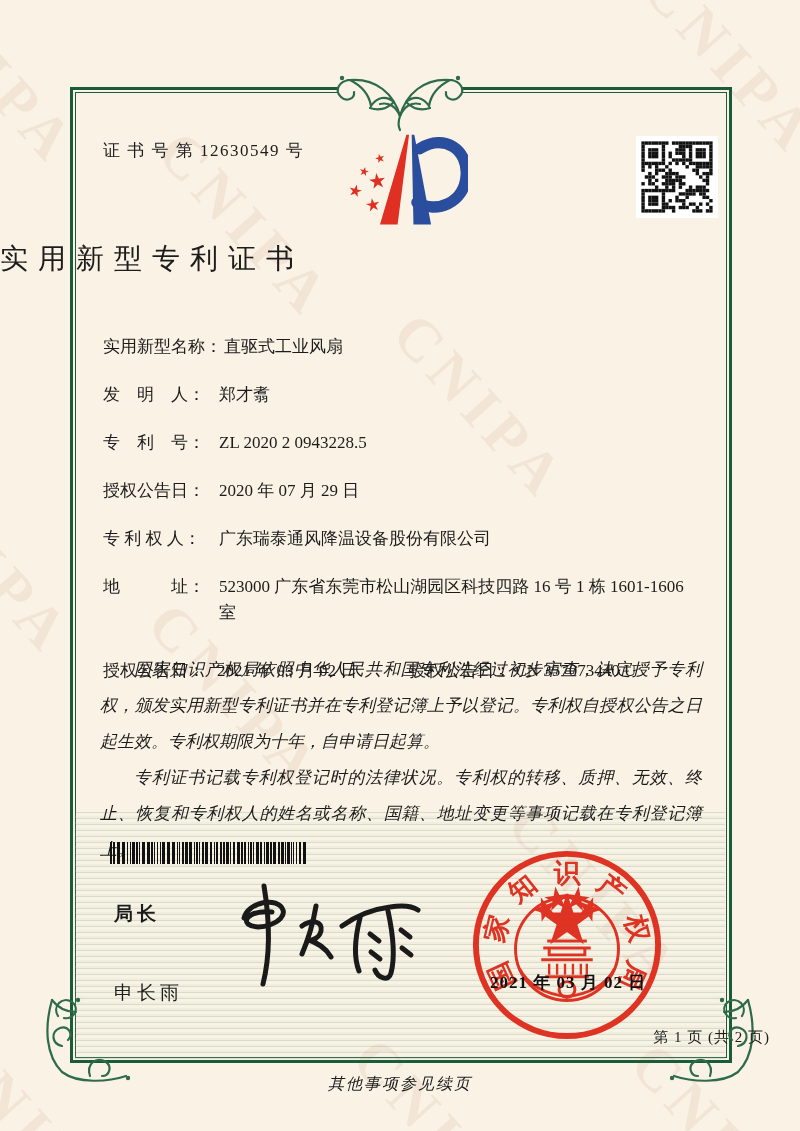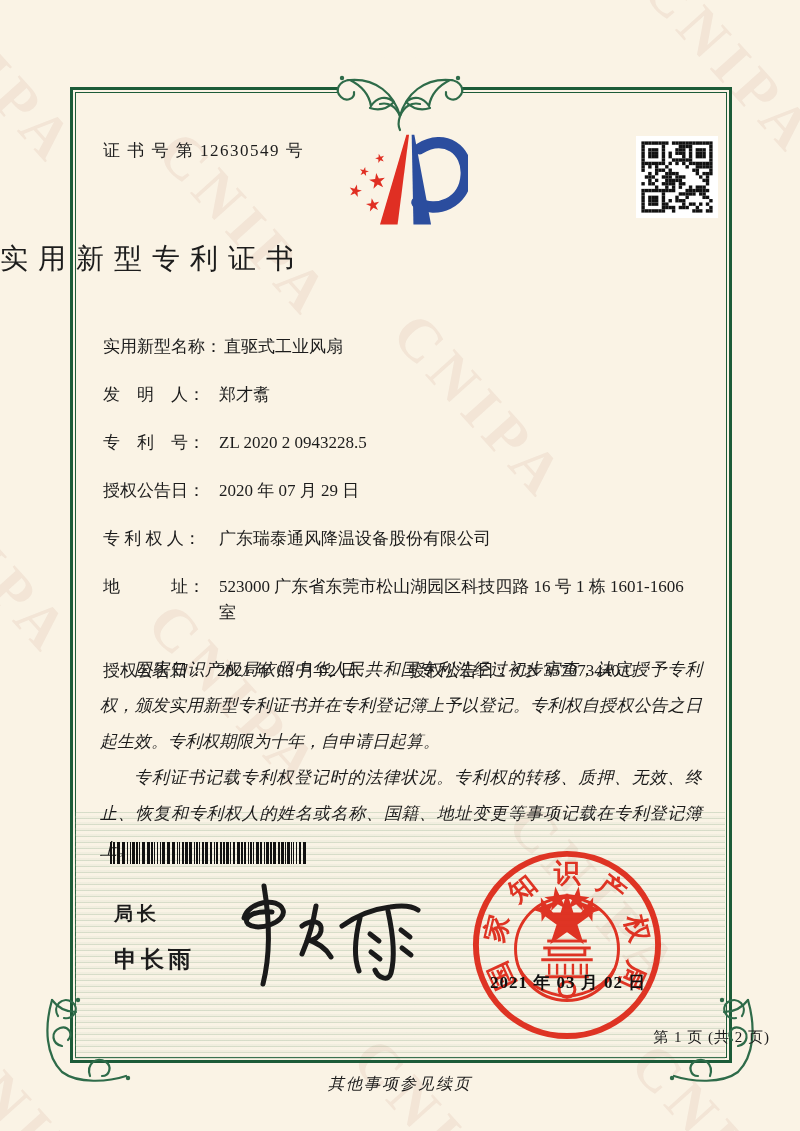--- a/index.html
+++ b/index.html
@@ -35,22 +35,22 @@
   .fields{left:103px;top:334px;width:600px;font-size:17px;}
   .field-row{display:flex;line-height:26px;margin-bottom:22px;}
   .field-label{flex:0 0 114px;white-space:pre;}
   .field-value{flex:1;padding-left:2px;overflow-wrap:anywhere;}
   .grant-extra{margin-left:52px;white-space:nowrap;}
   .paras{left:100px;top:652px;width:602px;font-size:17px;line-height:36px;font-style:italic;}
   .para{text-indent:2em;margin:0;text-align:justify;}
   .barcode{left:110px;top:842px;width:202px;height:22px;}
   .sig-title{left:114px;top:901px;font-family:"Liberation Sans","DejaVu Sans",sans-serif;
     font-size:19px;font-weight:600;letter-spacing:4px;}
-  .sig-name{left:114px;top:944px;font-family:"Liberation Sans","DejaVu Sans",sans-serif;
-    font-size:23px;font-weight:700;letter-spacing:4px;}
+  .sig-name{left:114px;top:980px;font-family:"Liberation Sans","DejaVu Sans",sans-serif;
+    font-size:19px;font-weight:400;letter-spacing:4px;}
   .signature{left:218px;top:874px;width:222px;height:120px;z-index:4;}
   .seal{left:468px;top:844px;width:198px;height:198px;z-index:4;opacity:.95;}
   .seal-date{left:472px;top:971px;width:192px;text-align:center;font-size:17px;
     font-weight:700;letter-spacing:1px;z-index:5;color:#111;}
   .page-info{left:70px;width:656px;top:1028px;text-align:right;font-size:15px;letter-spacing:1px;padding-left:44px;}
   .footer-note{left:0;right:0;top:1074px;text-align:center;font-size:16px;font-style:italic;letter-spacing:2px;}
   .orn-top{left:288px;top:50px;width:224px;height:86px;z-index:3;}
   .orn-bl{left:34px;top:986px;width:104px;height:104px;z-index:3;}
   .orn-br{left:662px;top:986px;width:104px;height:104px;z-index:3;transform:scaleX(-1);}
   svg{display:block;}

